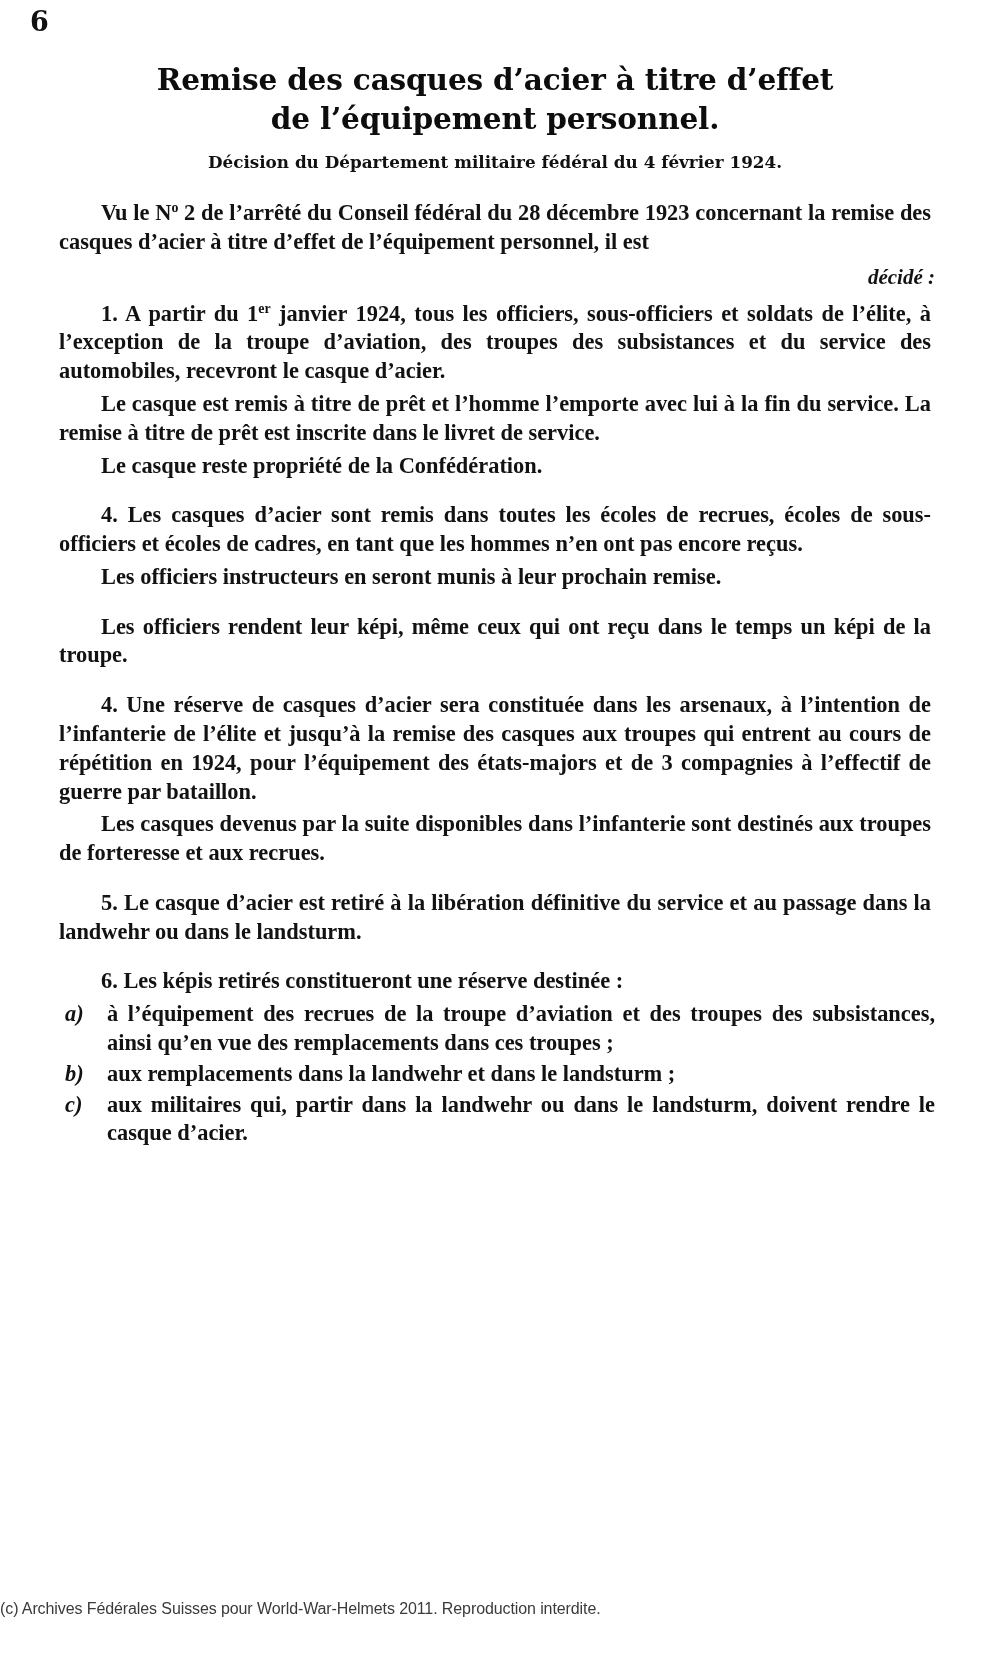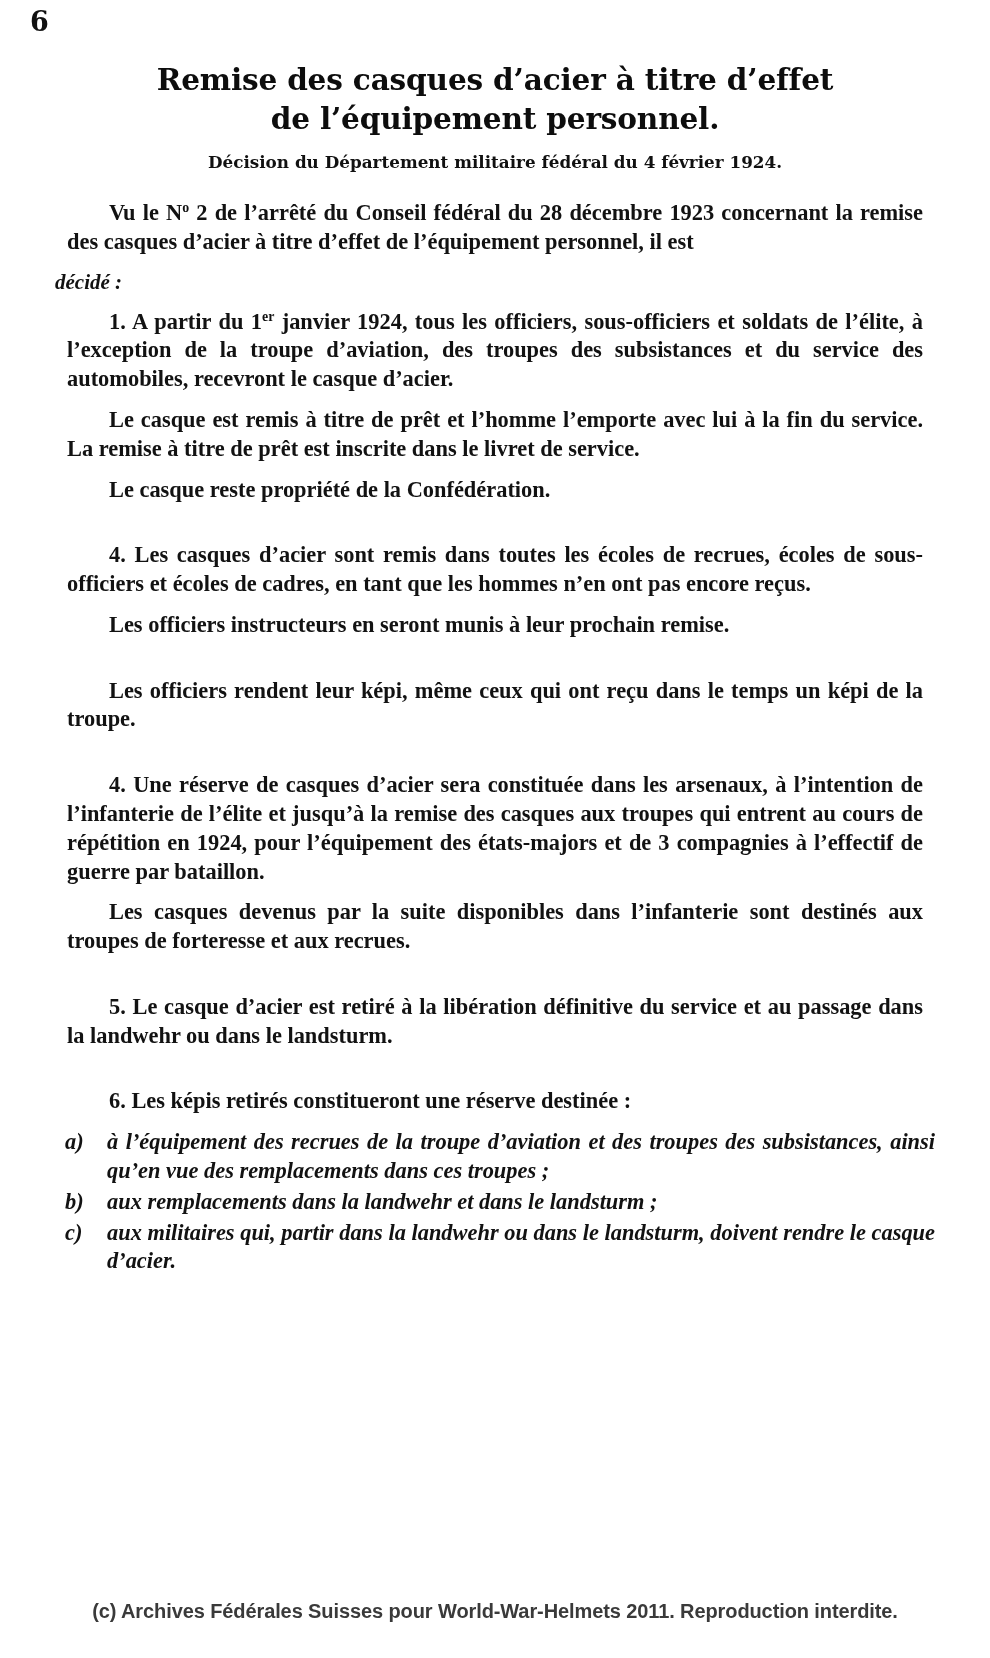--- a/index.html
+++ b/index.html
@@ -59,29 +59,29 @@
   }
   
   .body {
     margin-top: 26px;
     font-size: 22.4px;
     line-height: 1.285;
     color: #121212;
     font-weight: 600;
   }
   p.para {
-    margin: 12px;
+    margin: 4px;
     text-align: justify;
     text-justify: inter-word;
     hyphens: manual;
   }
   p.indent { text-indent: 42px; }
   .gap { height: 13px; }
   .decide {
-    text-align: left;
+    text-align: right;
     font-style: italic;
     font-weight: 600;
     margin: 7px 0 9px 0;
     font-size: 21px;
   }
   sup.ord {
     font-size: 0.62em;
     vertical-align: super;
     line-height: 0;
   }
@@ -102,32 +102,30 @@
     padding-left: 10px;
     box-sizing: border-box;
     font-style: italic;
     font-weight: 600;
     text-align: left;
   }
   .item-text {
     flex: 1 1 auto;
     text-align: justify;
     text-justify: inter-word;
-    font-style: italic;
   }
   
   .footer {
     position: absolute;
     left: 0;
     right: 0;
     top: 1600px;
-    text-align: center;
     font-family: "Liberation Sans", "DejaVu Sans", sans-serif;
-    font-size: 20px;
-    font-weight: 700;
+    font-size: 16px;
+    font-weight: 400;
     color: #3a3a3a;
     letter-spacing: -0.1px;
   }
 </style>
 </head>
 <body>
 
 <div class="page">
 
   <div class="page-number">6</div>

